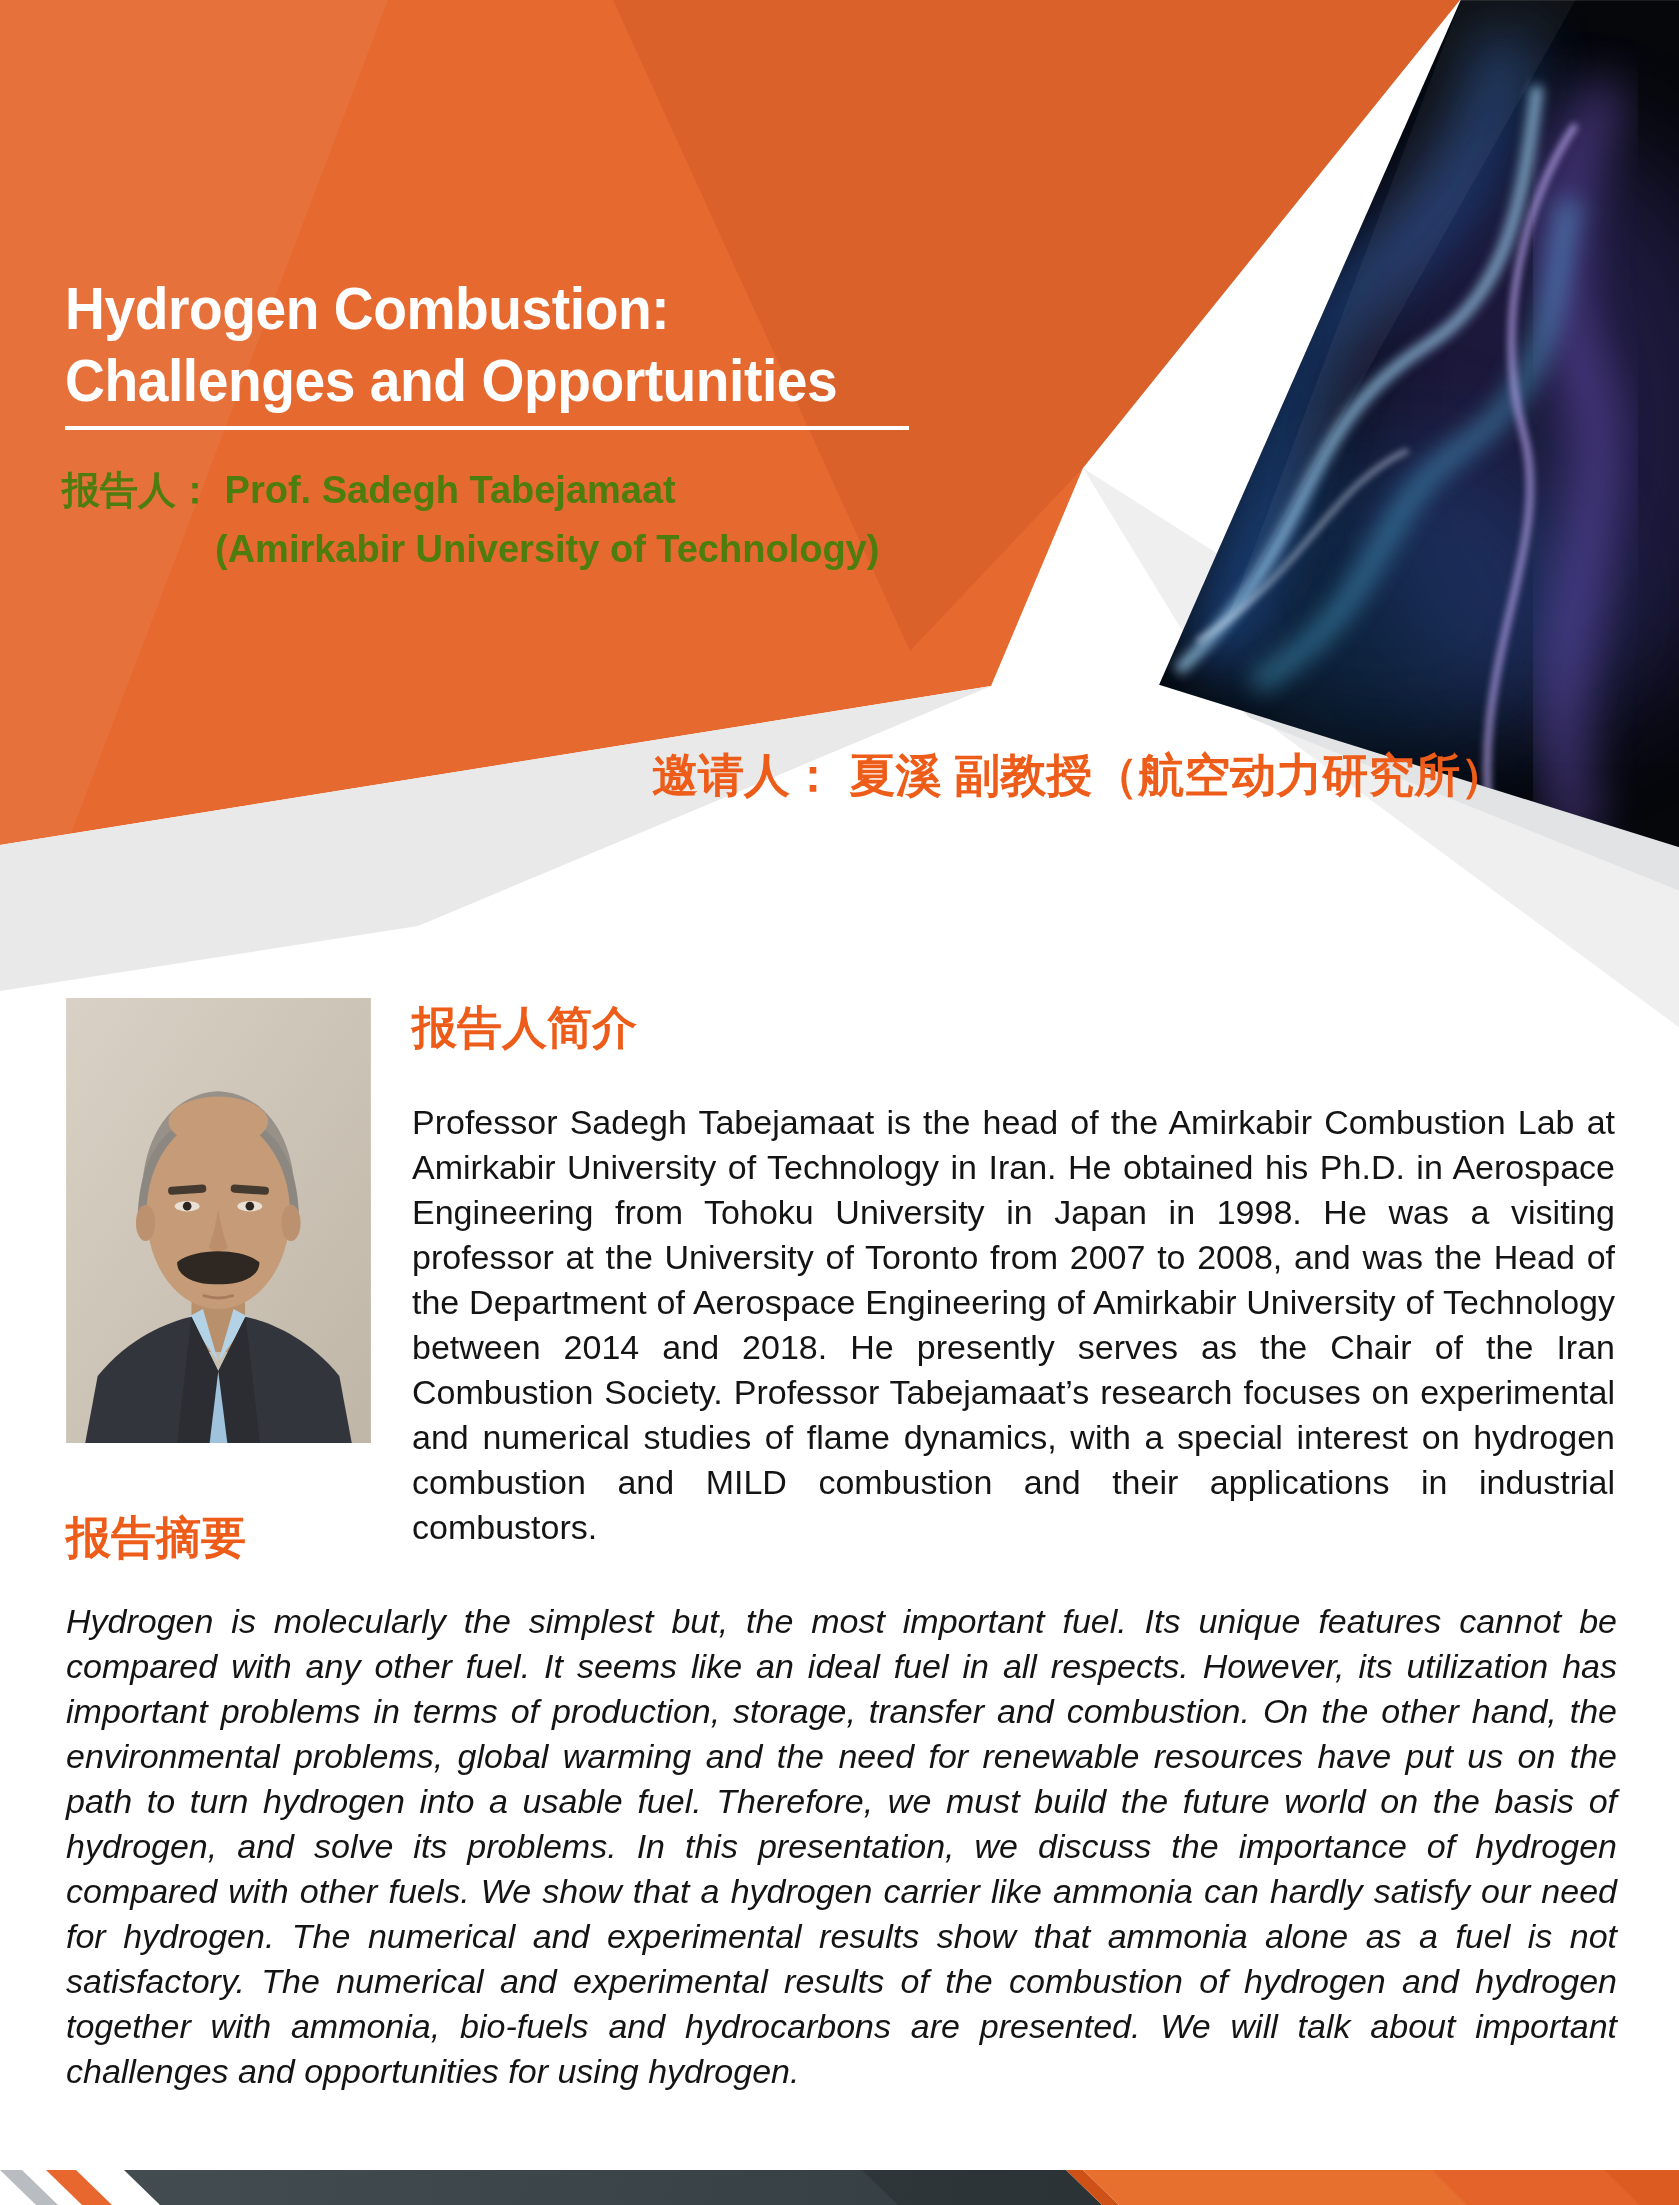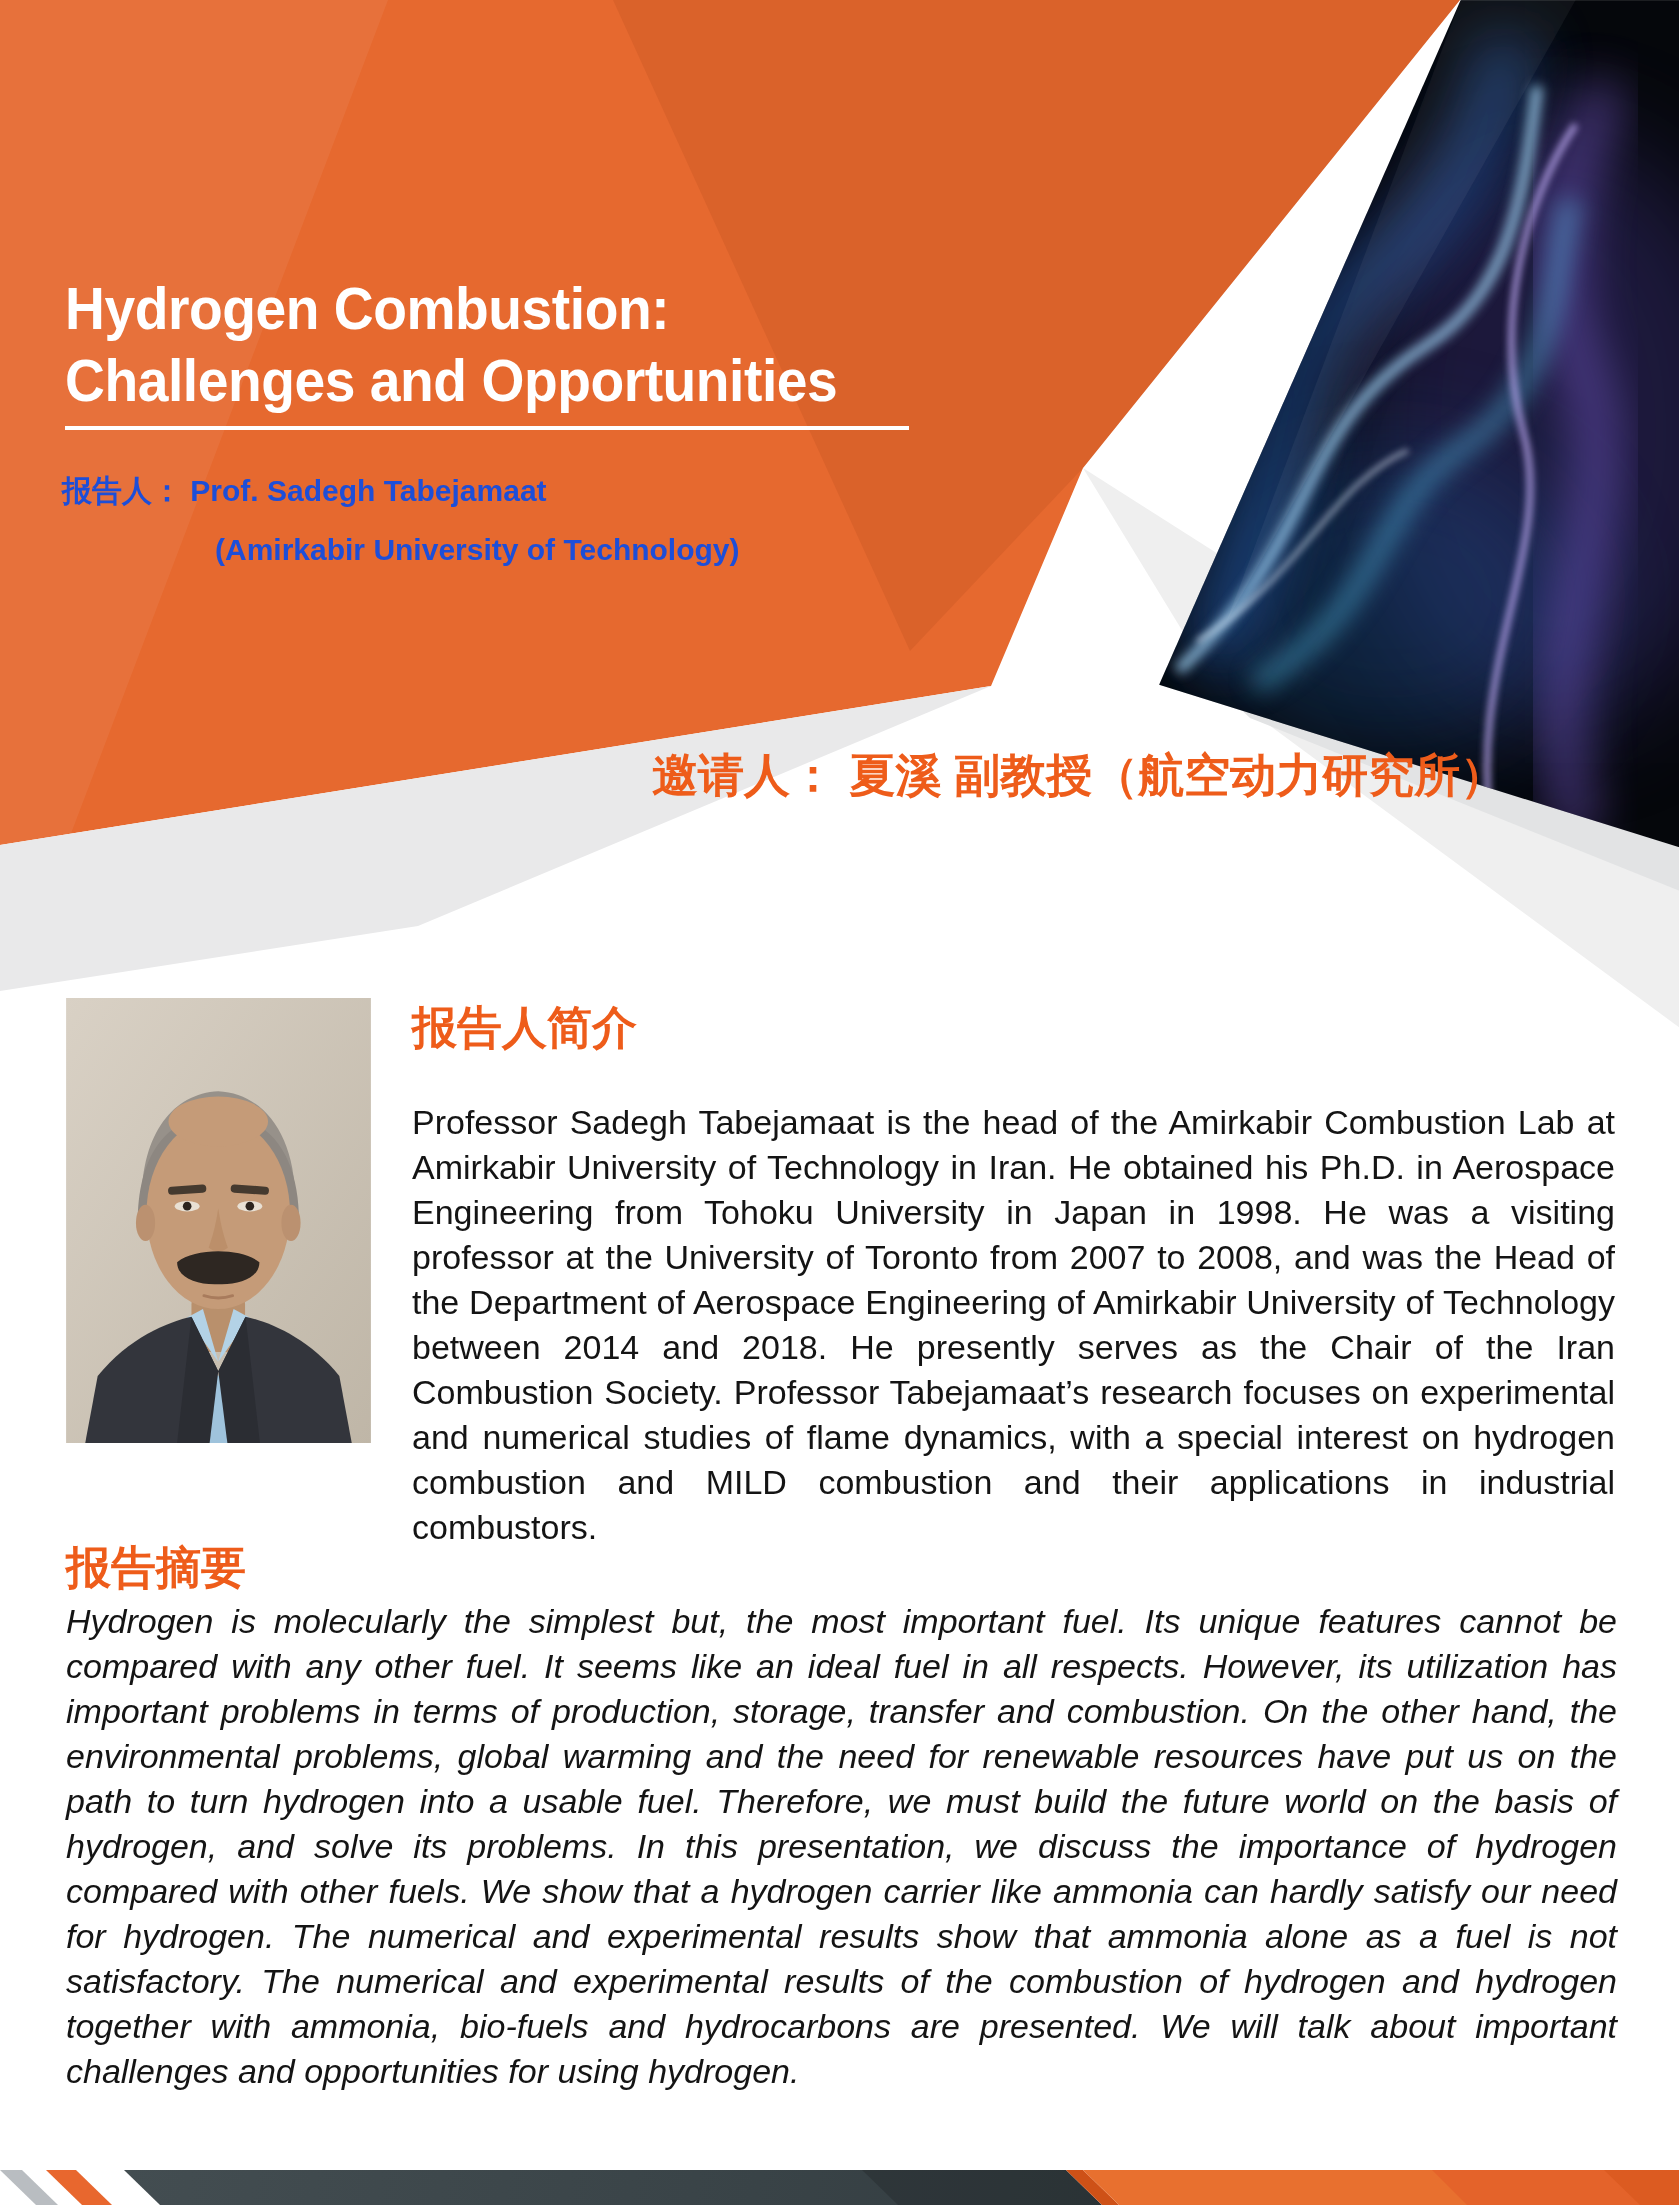--- a/index.html
+++ b/index.html
@@ -43,42 +43,42 @@
   .smoke-svg{left:958px;top:0;width:722px;height:862px;}
   
   .title-block{
     position:absolute;left:65px;top:273px;color:#ffffff;
     font-weight:bold;font-size:60px;line-height:72px;
     transform:scaleX(.92);transform-origin:left top;white-space:nowrap;
     letter-spacing:-0.5px;
   }
   .title-underline{position:absolute;left:65px;top:426px;width:844px;height:4.3px;background:#ffffff;}
   .speaker-block{
-    position:absolute;left:62px;top:461px;color:#1d4ed8;
-    font-weight:bold;font-size:30px;line-height:59px;white-space:nowrap;
+    position:absolute;left:62px;top:461px;color:#4d7c0f;
+    font-weight:bold;font-size:38px;line-height:59px;white-space:nowrap;
   }
   .speaker-line2{padding-left:153px;}
   
   .details-block{
     position:absolute;left:652px;top:737px;
     color:#EE5C1A;font-weight:bold;font-size:46px;line-height:76px;white-space:nowrap;
   }
   .details-row .detail-value{margin-left:13.4px;}
   
   .photo{position:absolute;left:66px;top:998px;width:305px;height:445px;}
   
   .section-heading{
     position:absolute;color:#EE5C1A;font-weight:bold;font-size:45px;line-height:48px;white-space:nowrap;
   }
   .bio-heading{left:412px;top:1004px;}
   .bio-text{
     position:absolute;left:412px;top:1064px;width:1203px;
     font-size:34px;line-height:45px;text-align:justify;color:#141414;margin-top:36px;
   }
-  .abstract-heading{left:66px;top:1514px;margin-top:30px;}
+  .abstract-heading{left:66px;top:1514px;}
   .abstract-text{
     position:absolute;left:66px;top:1599px;width:1551px;
     font-size:34px;line-height:45px;text-align:justify;color:#141414;font-style:italic;
   }
   
   .footer{position:absolute;left:0;top:2170px;width:1680px;height:35px;background:#ffffff;}
   .footer .shape{top:0;left:0;width:1680px;height:35px;}
   .f-stripe-gray{background:#B9BDC1;clip-path:polygon(0 0,22px 0,58px 35px,36px 35px);}
   .f-stripe-orange{background:#E8672E;clip-path:polygon(46px 0,76px 0,112px 35px,82px 35px);}
   .f-dark{background:linear-gradient(100deg,#454F53 0%,#394347 45%,#2A3235 100%);

